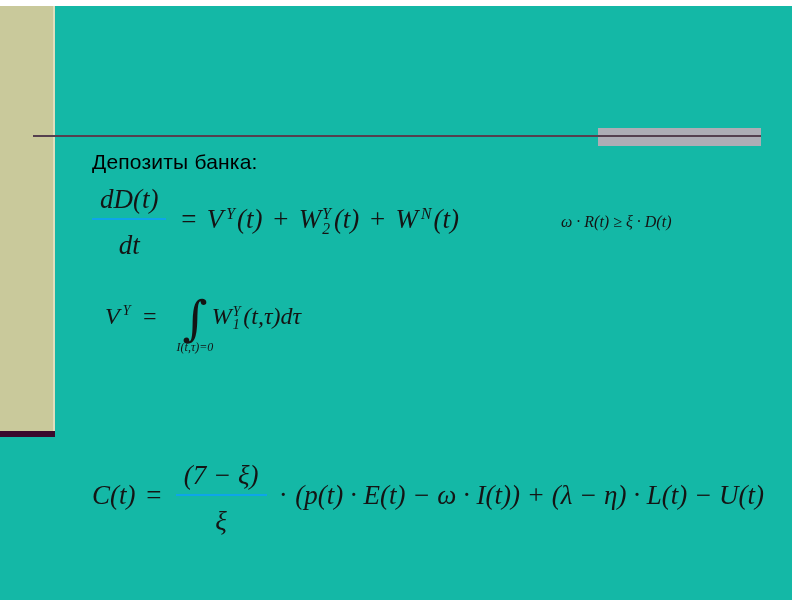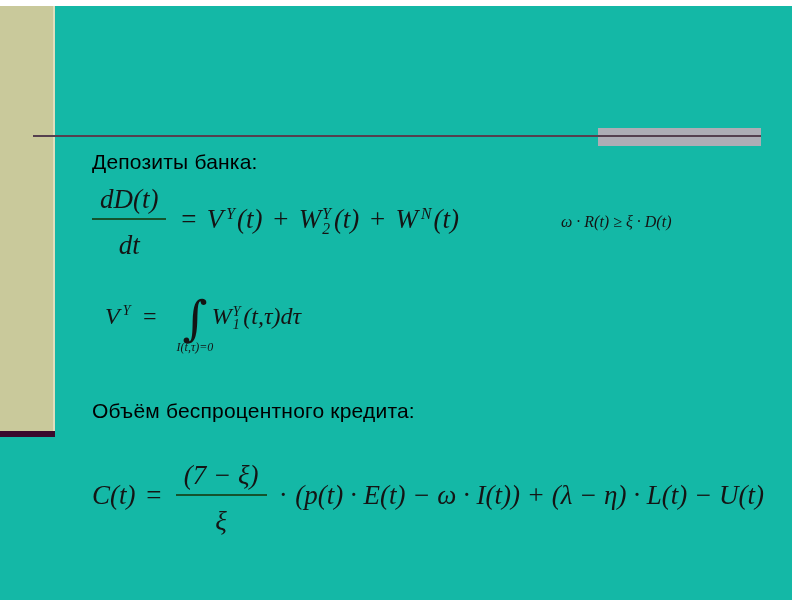--- a/index.html
+++ b/index.html
@@ -41,21 +41,21 @@
   }
   #formula-deposit-rate { left:88px;  top:177px; font-size:27px; }
   #formula-reserve      { left:561px; top:207px; font-size:16px; }
   #formula-integral     { left:105px; top:288px; font-size:24px; }
   #formula-credit       { left:92px;  top:453px; font-size:27px;font-style:italic; }
 
   .frac {
     display:inline-block; vertical-align:middle; text-align:center;
     margin:0 4px;
   }
-  .frac .num { display:block; border-bottom:2px solid #14532d; padding:1px 8px 3px;text-align:center; }
+  .frac .num { display:block; border-bottom:2px solid #0ea5e9; padding:1px 8px 3px;text-align:center; }
   .frac .den { display:block; padding:10px 8px 0; }
 
   .op { margin:0 9px; }
   .sup {
     font-size:0.58em; vertical-align:0.62em; margin:0 2px 0 3px;
   }
   .stack {
     display:inline-block; vertical-align:-0.38em; margin:0 3px 0 1px;
     font-size:0.58em; line-height:0.95; text-align:left;
   }
@@ -89,19 +89,18 @@
   <div class="formula" id="formula-deposit-rate">
     <span class="frac"><span class="num">dD(t)</span><span class="den">dt</span></span><span class="op">=</span><span>V</span><span class="sup">Y</span><span>(t)</span><span class="op">+</span><span>W</span><span class="stack"><span class="ssup">Y</span><span class="ssub">2</span></span><span>(t)</span><span class="op">+</span><span>W</span><span class="sup">N</span><span>(t)</span>
   </div>
 
   <div class="formula" id="formula-reserve">ω · R(t) ≥ ξ · D(t)</div>
 
   <div class="formula" id="formula-integral">
     <span>V</span><span class="sup">Y</span><span class="op">=</span><span class="int-wrap"><span class="int-sign">∫</span><span class="int-limit">I(t,τ)=0</span></span><span>W</span><span class="stack"><span class="ssup">Y</span><span class="ssub">1</span></span><span>(t,τ)dτ</span>
   </div>
 
-  <div class="heading" id="heading-credit">Объём беспроцентного кредита:</div>
 
   <div class="formula" id="formula-credit">
     <span>C(t)</span><span class="op">=</span><span class="frac"><span class="num">(7 − ξ)</span><span class="den">ξ</span></span><span class="op">·</span><span>(p(t) · E(t) − ω · I(t)) + (λ − η) · L(t) − U(t)</span>
   </div>
 
 </div>
 
 </body></html>

